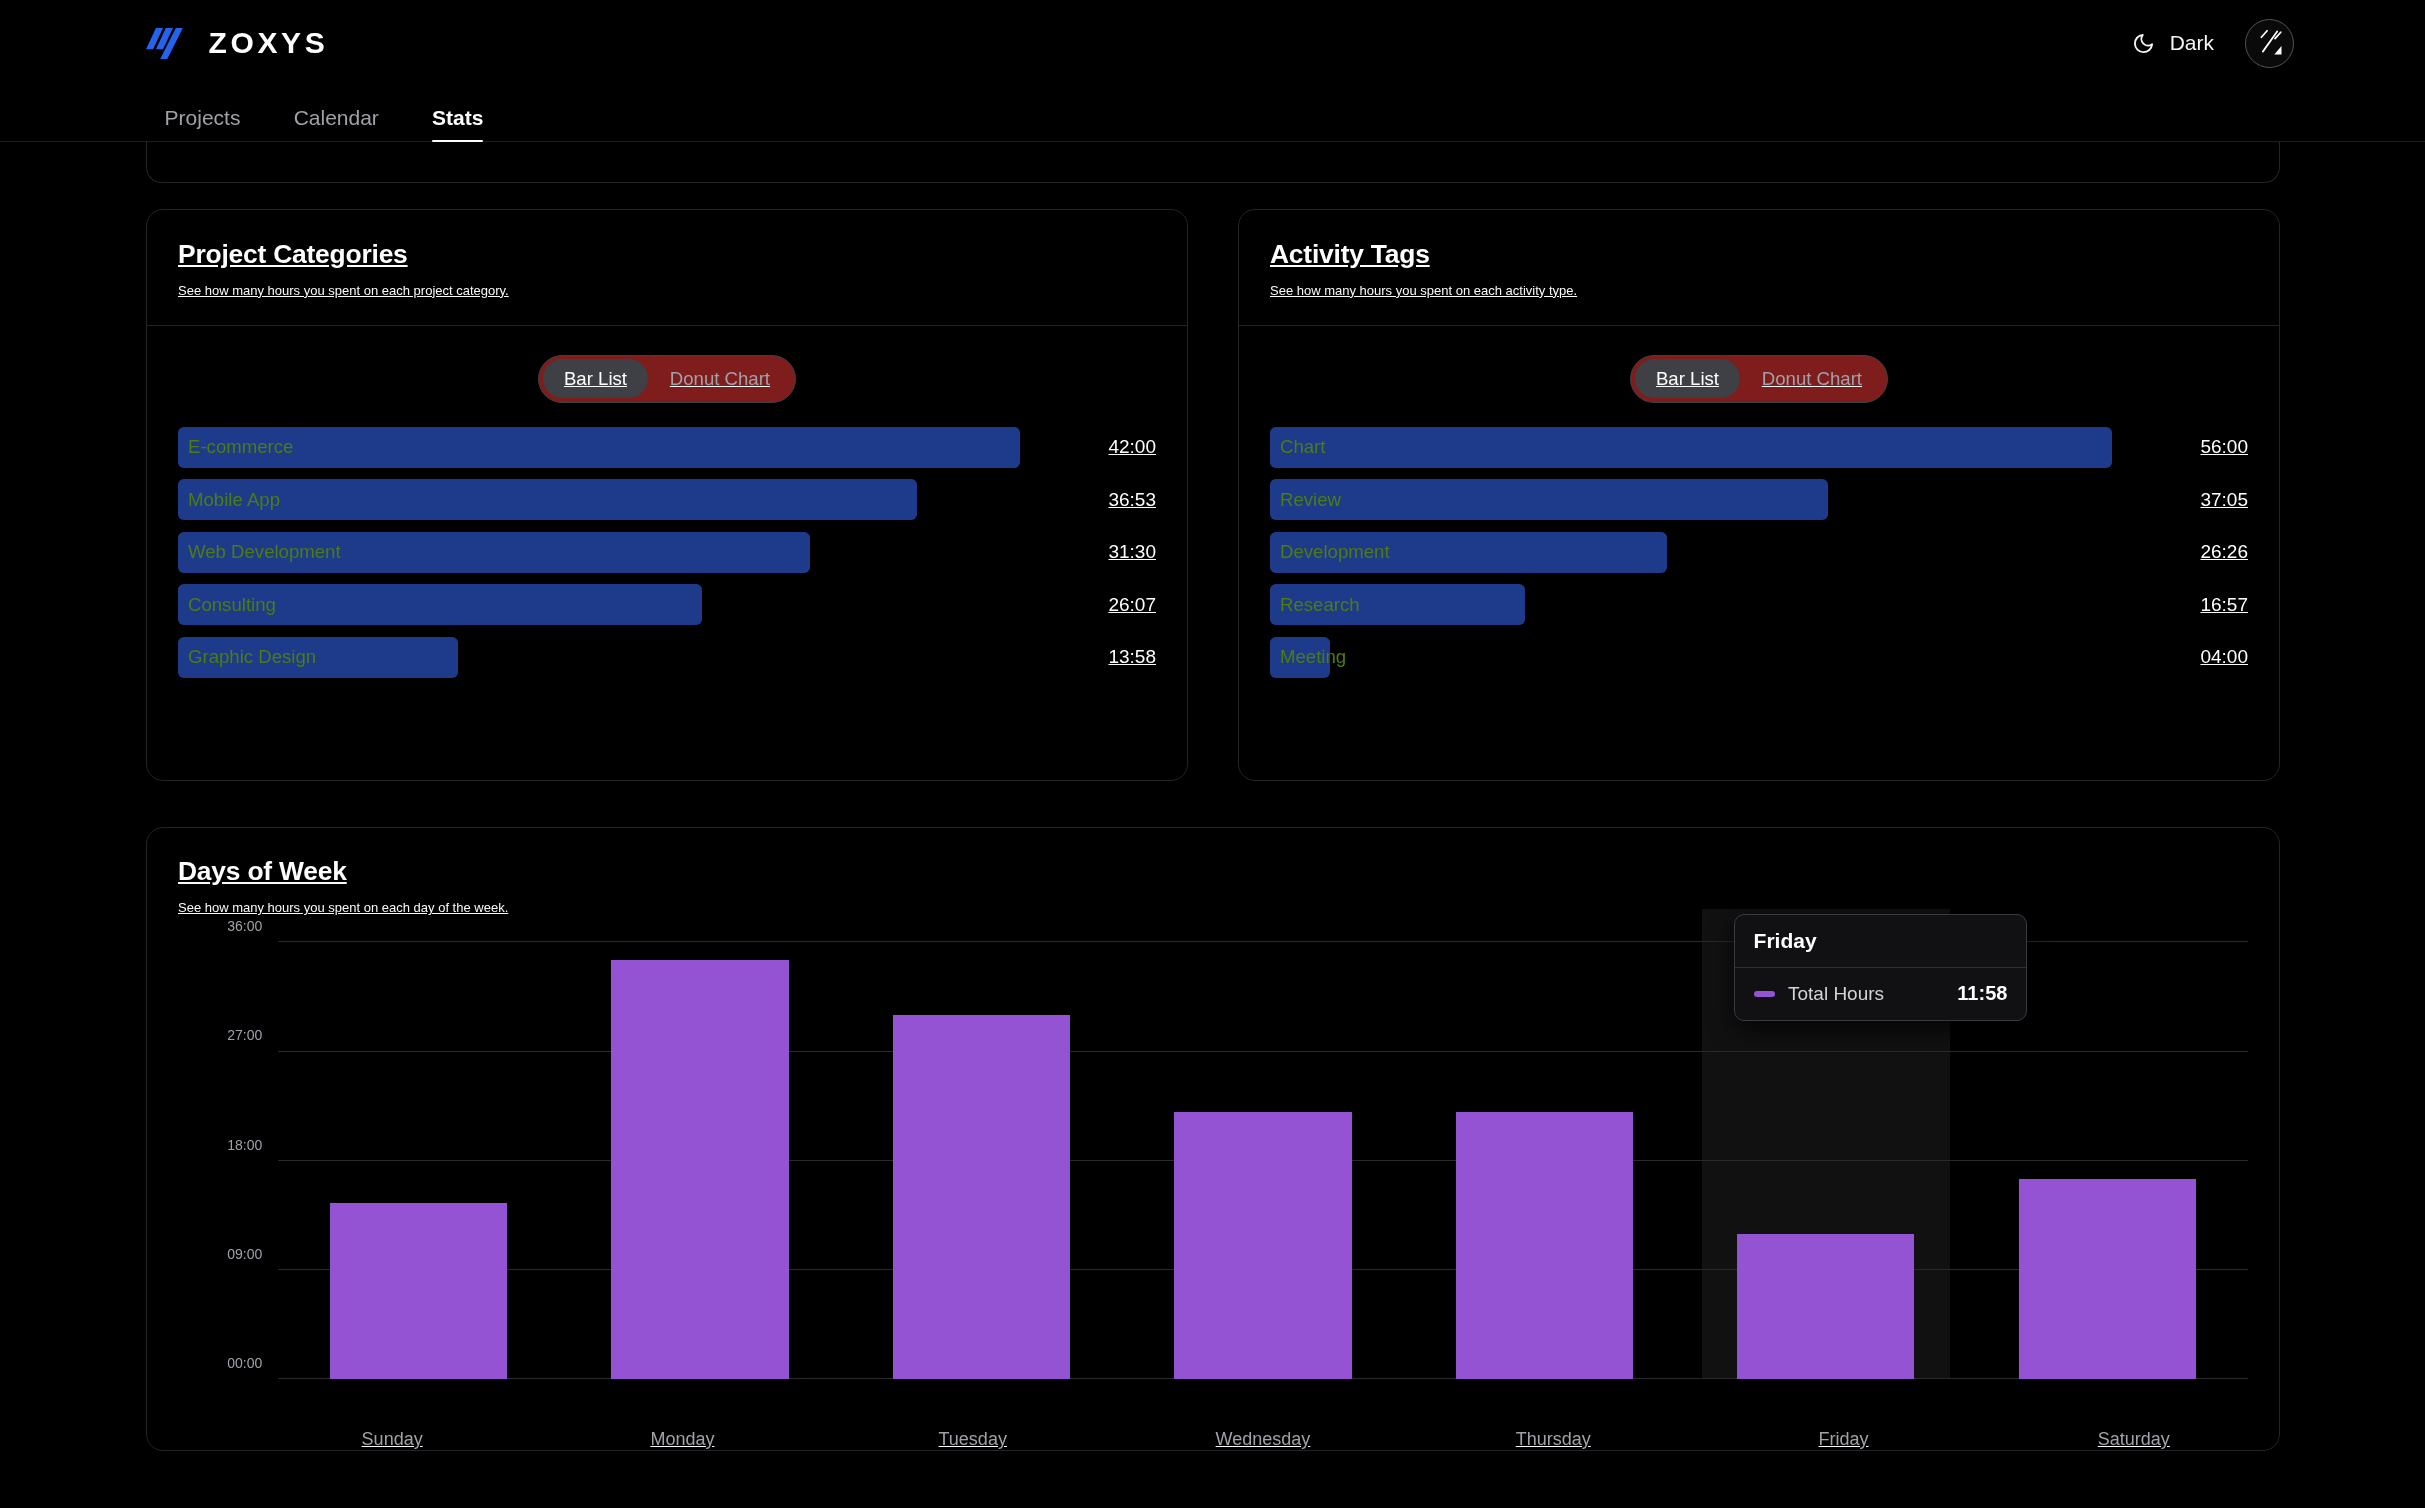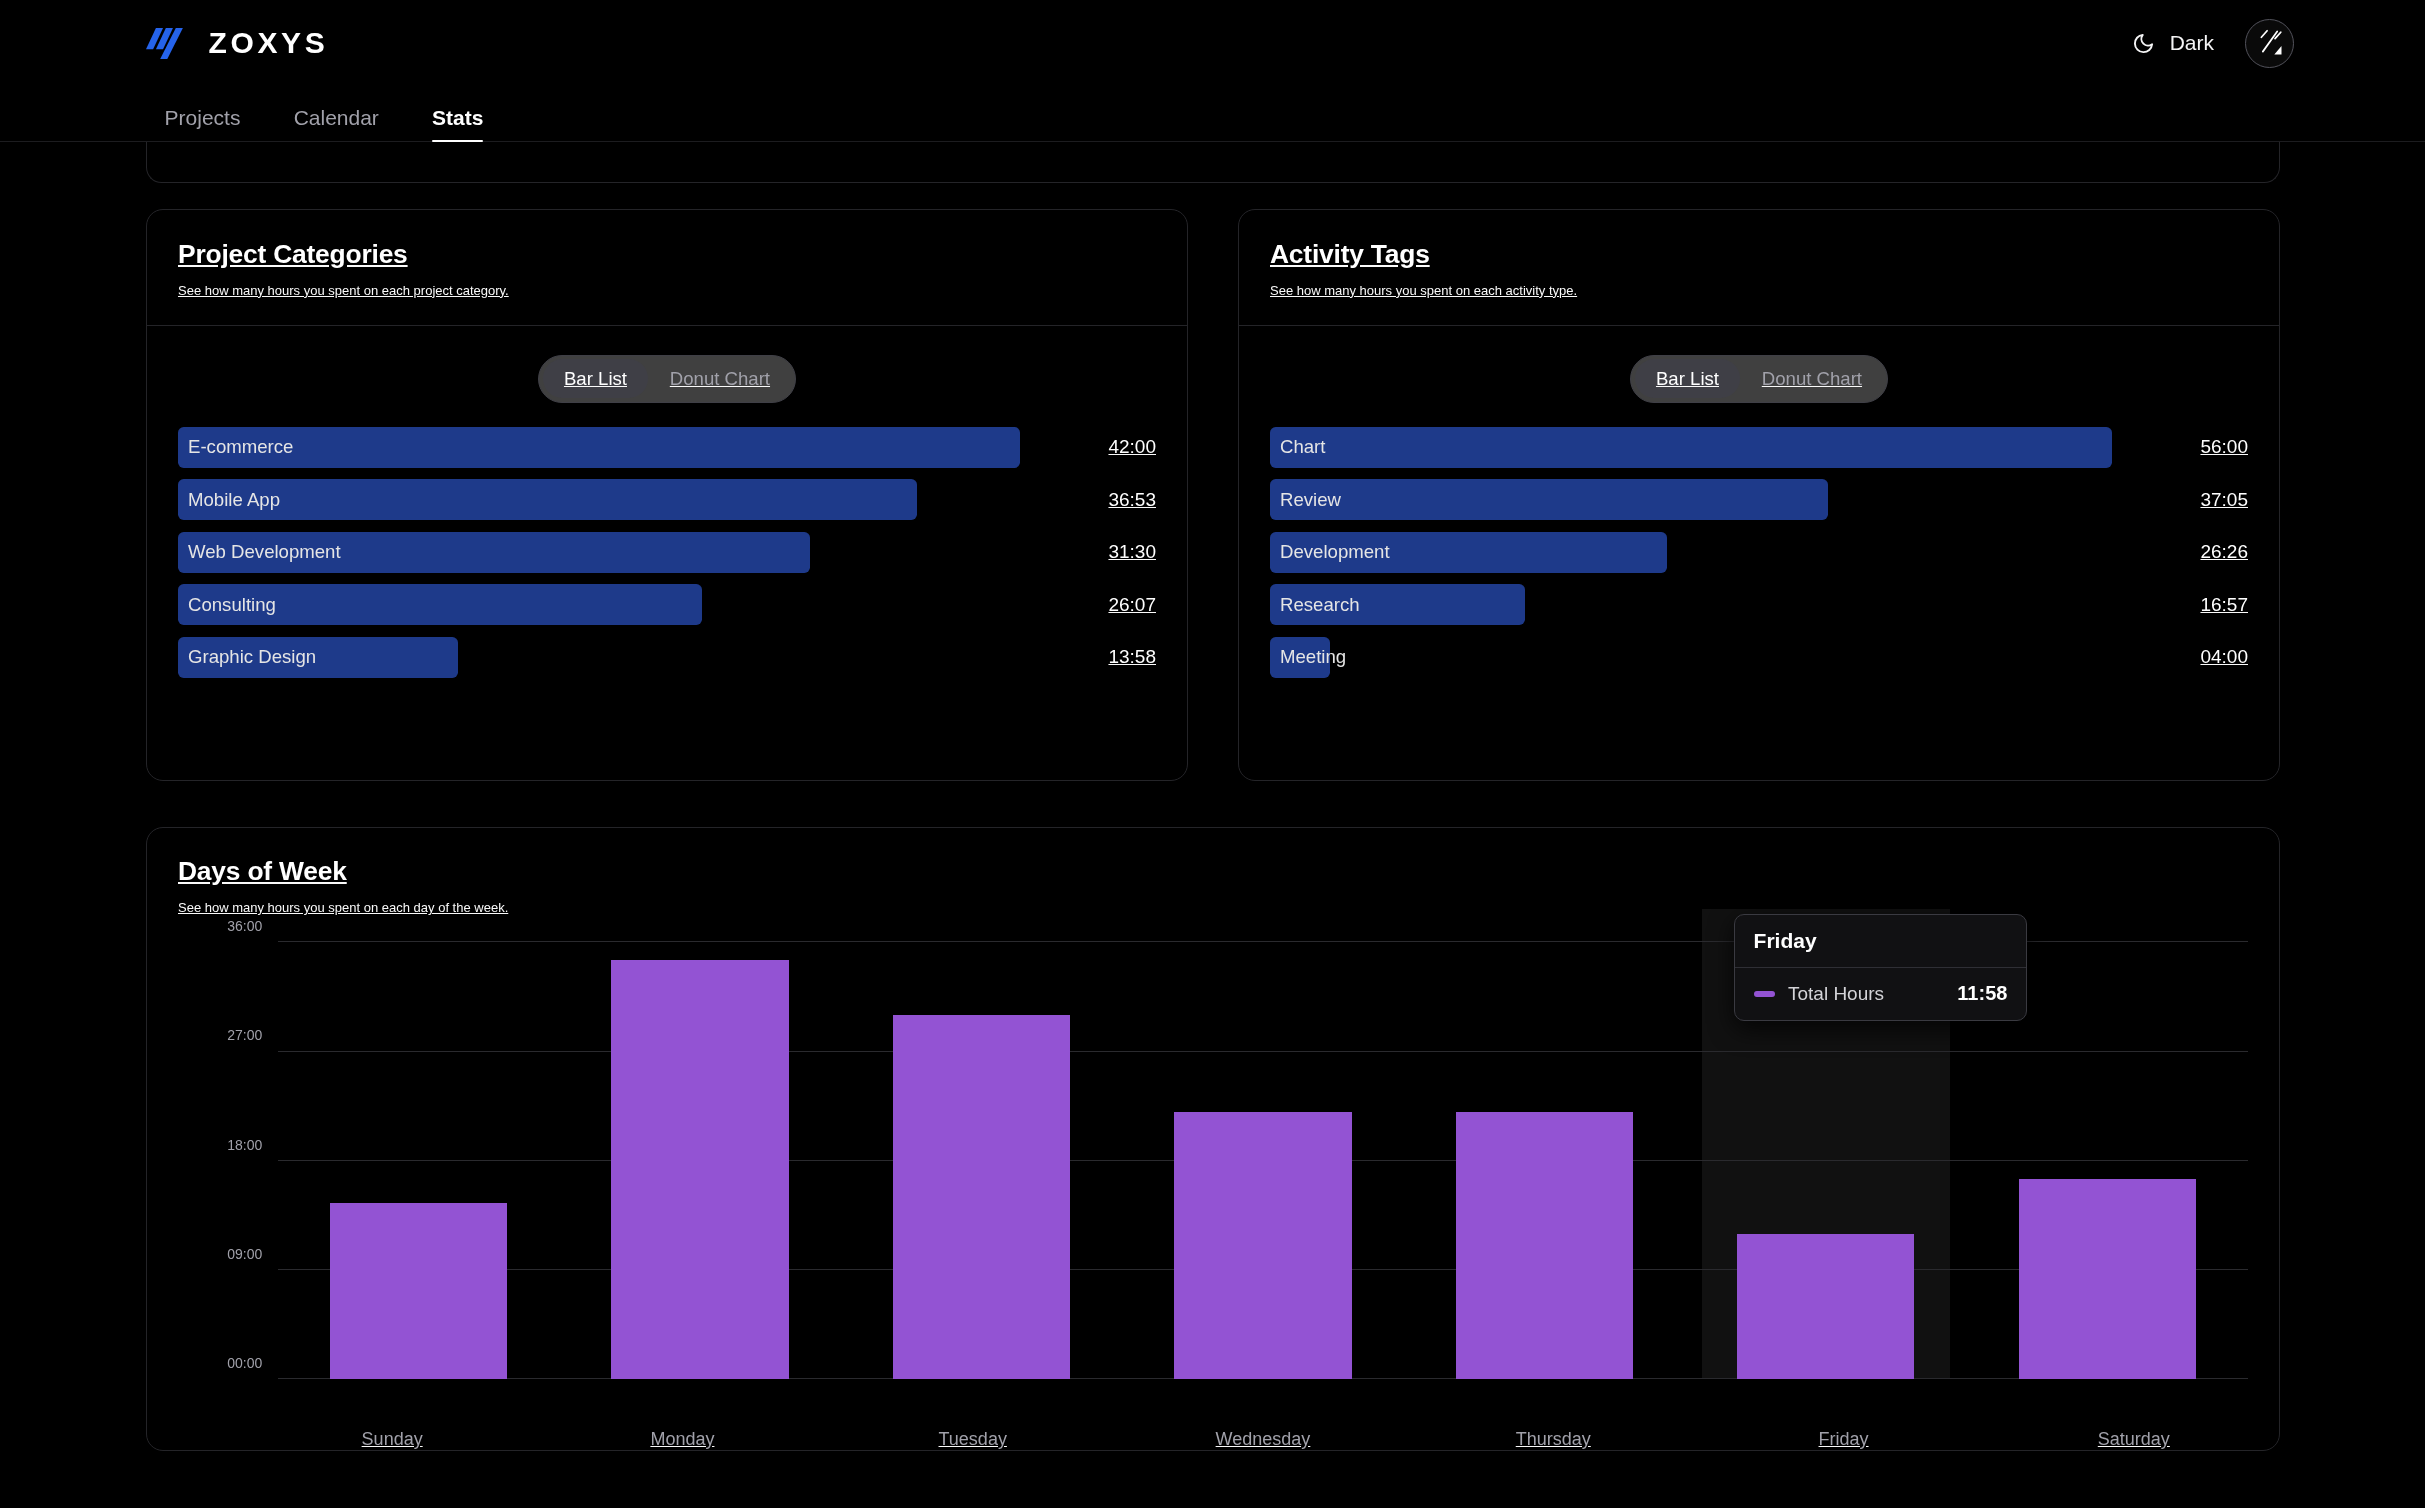--- a/index.html
+++ b/index.html
@@ -100,21 +100,21 @@
   .card-divider { height: 1.4px; background: #242428; }
   .card-body { padding: 28.6px 31px 33px 31px; }
 
   
   .seg-wrap { display: flex; justify-content: center; margin-bottom: 24px; }
   .seg {
     display: inline-flex; align-items: center;
     border: 1.4px solid #3f3f46;
     border-radius: 714px;
     padding: 3.6px;
-    background: #404040;
+    background: #7f1d1d;
   }
   .seg-btn {
     font-size: 18.6px; color: #a1a1aa;
     padding: 8.6px 21.4px; border-radius: 714px;
     cursor: pointer; white-space: nowrap; background: transparent;
     border: none; font-family: inherit;
   }
   .seg-btn.active { background: #3f3f46; color: #ffffff; }
 
   
@@ -122,21 +122,21 @@
   .bar-row { display: flex; align-items: center; }
   .bar-track { flex: 1 1 auto; position: relative; min-width: 0; }
   .bar-fill {
     height: 41px; border-radius: 5.7px;
     background: #1e3a8a;
     display: flex; align-items: center;
   }
   .bar-label {
     position: absolute; left: 10px; top: 50%;
     transform: translateY(-50%);
-    font-size: 18.6px; color: #e5e5e5; white-space: nowrap;
+    font-size: 18.6px; color: #4d7c0f; white-space: nowrap;
     pointer-events: none;
   }
   .bar-value {
     width: 136px; flex: 0 0 136px;
     text-align: right;
     font-size: 19px; color: #ffffff;
   }
   .barlist-pad { height: 69px; }
 
   

